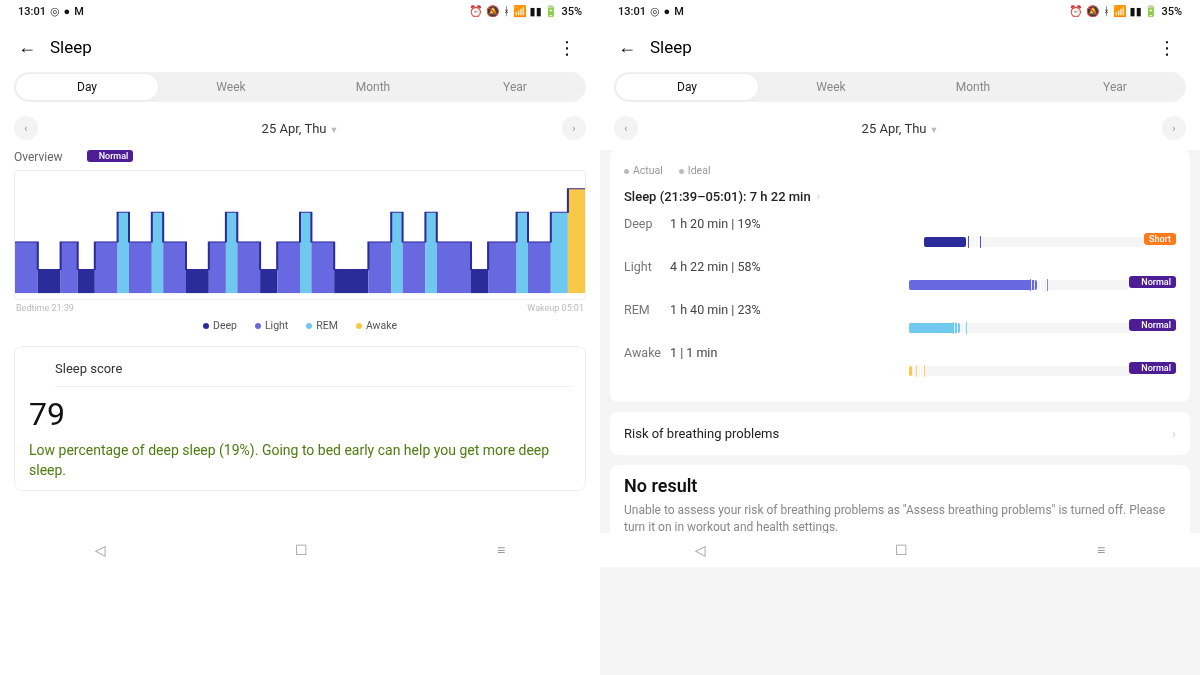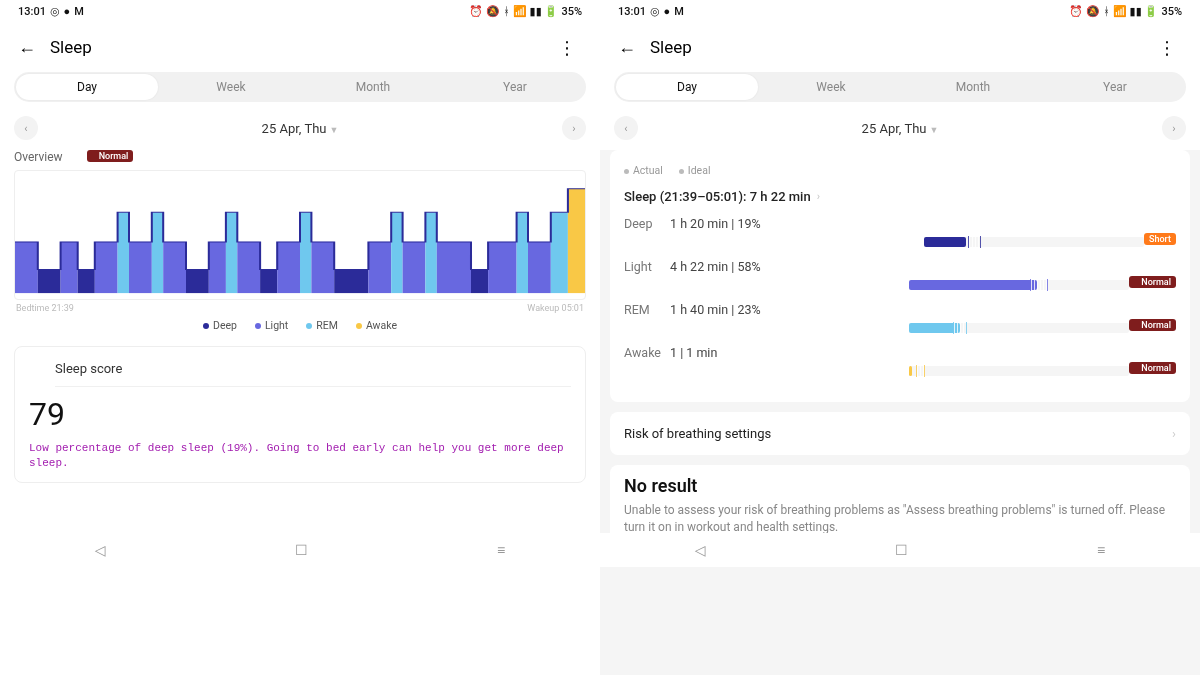--- a/index.html
+++ b/index.html
@@ -16,34 +16,34 @@
   .tabs { margin: 6px 14px 10px; background: #f1f1f1; border-radius: 18px; display: flex; height: 30px; align-items: center; }
   .tab { flex: 1; text-align: center; font-size: 12px; color: #888; cursor: pointer; line-height: 26px; border-radius: 16px; }
   .tab.active { background: #fff; color: #111; margin: 2px; box-shadow: 0 0 2px rgba(0,0,0,0.08); }
   .date-row { display: flex; align-items: center; justify-content: space-between; padding: 4px 14px 10px; }
   .chev-btn { width: 24px; height: 24px; border-radius: 12px; background: #f3f3f3; display:flex; align-items:center; justify-content:center; font-size: 11px; color:#999; cursor:pointer;}
   .date-label { font-size: 13px; color: #333; }
   .date-label .caret { color:#bbb; font-size:9px; margin-left:3px;}
   .content { padding: 0 14px; height: 540px; overflow: hidden; }
   .overview-row { display:flex; align-items:flex-start; gap:24px; font-size:12px; color:#666; }
   .badge { font-size: 9px; padding: 1px 5px; border-radius: 3px; color:#fff; font-weight:500; }
-  .badge-green { background:#7f1d1d;padding-left:12px; }
+  .badge-green { background:#4c1d95;padding-left:12px; }
   .badge-orange { background:#ff7a1a; }
   .duration { font-size: 12px; color:#333; margin-top:2px; }
   .duration .big { font-size: 26px; font-weight: 500; color:#111; }
   .duration .unit { font-size: 11px; margin: 0 2px 0 1px; }
   .chart-box { border:1px solid #eee; border-radius:4px; margin-top:6px; height:130px; position:relative; overflow:hidden; }
   .chart-svg { width:100%; height:100%; display:block; }
   .chart-times { display:flex; justify-content:space-between; font-size:9px; color:#bbb; margin-top:3px; padding: 0 2px;}
   .legend-row { display:flex; justify-content:center; gap:18px; font-size:10.5px; color:#555; margin-top:6px; }
   .dot { width:6px; height:6px; border-radius:50%; display:inline-block; vertical-align:middle; margin-right:4px;}
   .card { background:#fff; border:1px solid #eee; border-radius:8px; margin-top:14px; padding:14px 14px 10px; }
   .card-title { font-size:13px; color:#333; padding-bottom:10px; border-bottom:1px solid #f0f0f0; margin-bottom:8px;margin-left:26px;}
   .score { font-size:32px; font-weight:400; color:#111; }
-  .advice-main { font-size:11px; color:#a21caf; line-height:1.4; margin-top:8px;font-family:Liberation Mono, monospace;}
+  .advice-main { font-size:14px; color:#4d7c0f; line-height:1.4; margin-top:8px;}
   .advice-sub { font-size:11.5px; color:#999; line-height:1.4; margin-top:8px;}
   .nav-bar { position:absolute; bottom:0; left:0; right:0; height:34px; background:#fff; display:flex; justify-content:space-around; align-items:center; font-size:14px; color:#999;}
   .nav-icon { cursor:pointer; }
   
   .content-r { padding: 0 10px; height: 540px; overflow:hidden; background:#f5f5f5; }
   .panel { background:#fff; border-radius:8px; padding:14px 14px; margin-bottom:10px; }
   .mini-legend { display:flex; gap:16px; font-size:10.5px; color:#999; margin-bottom:12px;}
   .mini-dot { width:5px; height:5px; border-radius:50%; background:#bbb; display:inline-block; vertical-align:middle; margin-right:4px;}
   .summary-row { display:flex; align-items:center; font-size:13px; font-weight:500; color:#222; margin-bottom:12px;}
   .summary-row .chev { color:#ccc; margin-left:6px; font-size:11px;}
@@ -266,21 +266,21 @@
           <div class="bar-ideal" style="left:3%; width:4%; border-left:1px solid #f9c846; border-right:1px solid #f9c846;"></div>
         </div>
         <span class="badge badge-green">Normal</span>
       </div>
     </div>
           </div>
     </div>
 
     <div class="panel">
       <div class="panel-row">
-        <span>Risk of breathing settings</span>
+        <span>Risk of breathing problems</span>
         <span style="color:#ccc">›</span>
       </div>
     </div>
 
     <div class="panel" style="padding-top:10px;">
       <div class="no-result-title">No result</div>
       <div class="no-result-text">Unable to assess your risk of breathing problems as "Assess breathing problems" is turned off. Please turn it on in workout and health settings.</div>
     </div>
     </div>
   </div>

